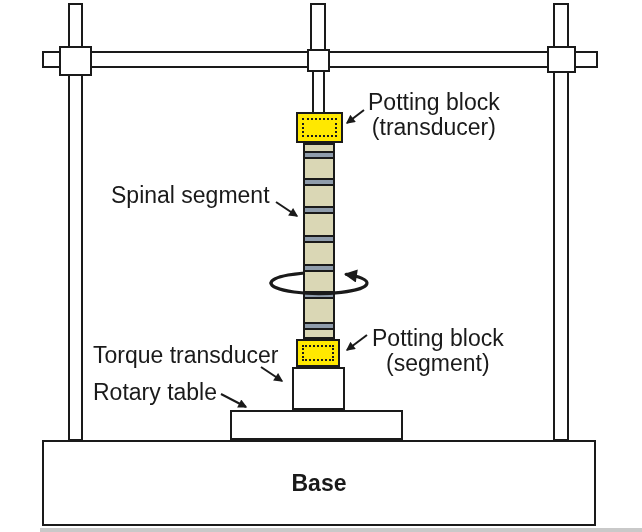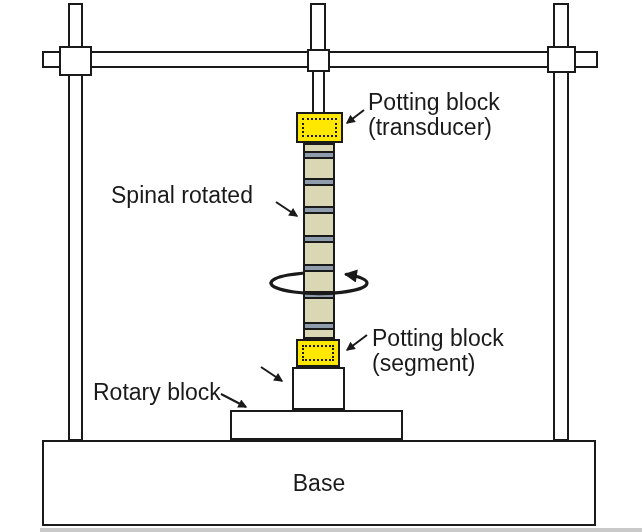--- a/index.html
+++ b/index.html
@@ -10,25 +10,25 @@
     color:var(--line,#1a1a1a);
   }
   .canvas *{box-sizing:border-box;}
   .outl{position:absolute;background:#ffffff;border:2px solid var(--line,#1a1a1a);}
   .pot{position:absolute;background:var(--potting-block,#ffe800);border:2px solid var(--line,#1a1a1a);}
   .pot .dots{position:absolute;left:4px;right:4px;top:4px;bottom:4px;border:2px dotted var(--line,#1a1a1a);}
   .spine{position:absolute;left:303px;top:143px;width:32px;height:196px;
     background:var(--vertebra,#dad7b5);border:2px solid var(--line,#1a1a1a);overflow:hidden;}
   .disc{position:absolute;left:0;right:0;height:8px;background:var(--disc,#8f9cab);
     border-top:2px solid var(--line,#1a1a1a);border-bottom:2px solid var(--line,#1a1a1a);}
-  .lbl{position:absolute;font-size:23px;line-height:25px;white-space:nowrap;color:var(--line,#1a1a1a);}
+  .lbl{position:absolute;font-size:23px;line-height:25px;white-space:nowrap;color:var(--line,#1a1a1a);text-align:center;}
   svg.layer{position:absolute;left:0;top:0;pointer-events:none;}
   .edge-strip{position:absolute;left:40px;right:0;bottom:0;height:4px;background:#c9c9c9;}
   .base-label-wrap{position:absolute;left:42px;top:440px;width:554px;height:86px;
-    display:flex;align-items:center;justify-content:center;pointer-events:none;}
+    display:flex;align-items:center;justify-content:center;pointer-events:none;font-weight:bold;}
 </style>
 </head>
 <body>
 
 <div class="canvas" style="--potting-block: #ffe800; --vertebra: #dad7b5; --disc: #8f9cab; --line: #1a1a1a; --background: #ffffff;">
 
   <div class="outl" style="left:68px;top:3px;width:15px;height:438px"></div>
   <div class="outl" style="left:553px;top:3px;width:16px;height:438px"></div>
   <div class="outl" style="left:310px;top:3px;width:16px;height:50px"></div>
   <div class="outl" style="left:42px;top:51px;width:556px;height:17px"></div>
@@ -65,28 +65,29 @@
 
   <div class="base-label-wrap">
     <span class="lbl" style="position:static">Base</span>
   </div>
 
   <div class="lbl" style="left:368px;top:90px">
     <div>Potting block</div>
     <div>(transducer)</div>
   </div>
 
-  <div class="lbl" style="left:111px;top:183px">Spinal rotated</div>
+  <div class="lbl" style="left:111px;top:183px">Spinal segment</div>
 
   <div class="lbl" style="left:372px;top:326px">
     <div>Potting block</div>
     <div>(segment)</div>
   </div>
 
-  <div class="lbl" style="left:93px;top:380px">Rotary block</div>
+  <div class="lbl" style="left:93px;top:343px">Torque transducer</div>
+  <div class="lbl" style="left:93px;top:380px">Rotary table</div>
 
   <svg class="layer" width="642" height="532" viewBox="0 0 642 532">
     <defs>
       <marker id="ahL" viewBox="0 0 10 10" refX="8.5" refY="5" markerWidth="11" markerHeight="9" markerUnits="userSpaceOnUse" orient="auto">
         <path d="M0,0 L10,5 L0,10 z" fill="#1a1a1a"></path>
       </marker>
       <marker id="ahR" viewBox="0 0 10 10" refX="8" refY="5" markerWidth="15" markerHeight="13" markerUnits="userSpaceOnUse" orient="auto">
         <path d="M0,0 L10,5 L0,10 z" fill="#1a1a1a"></path>
       </marker>
     </defs>

